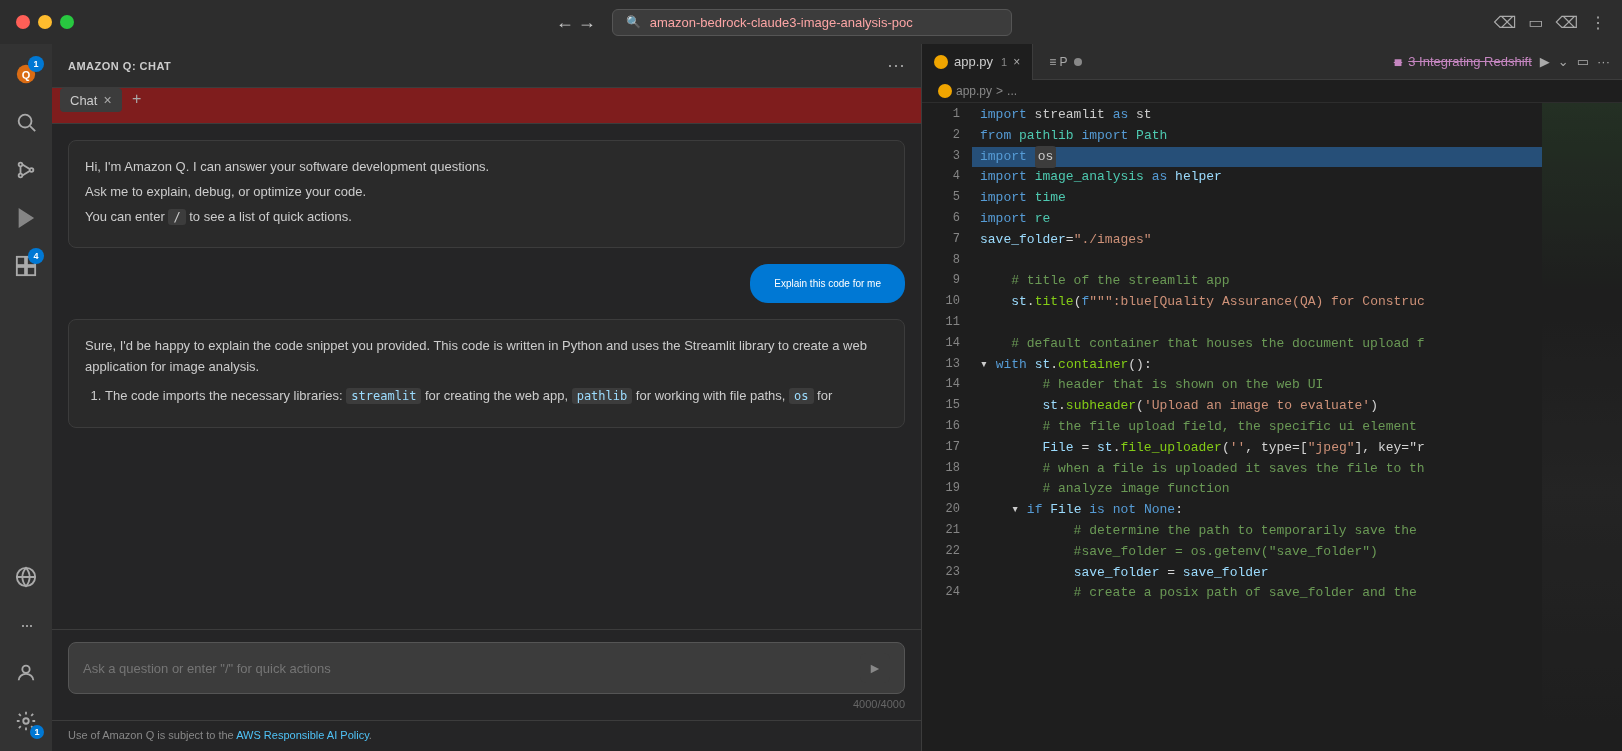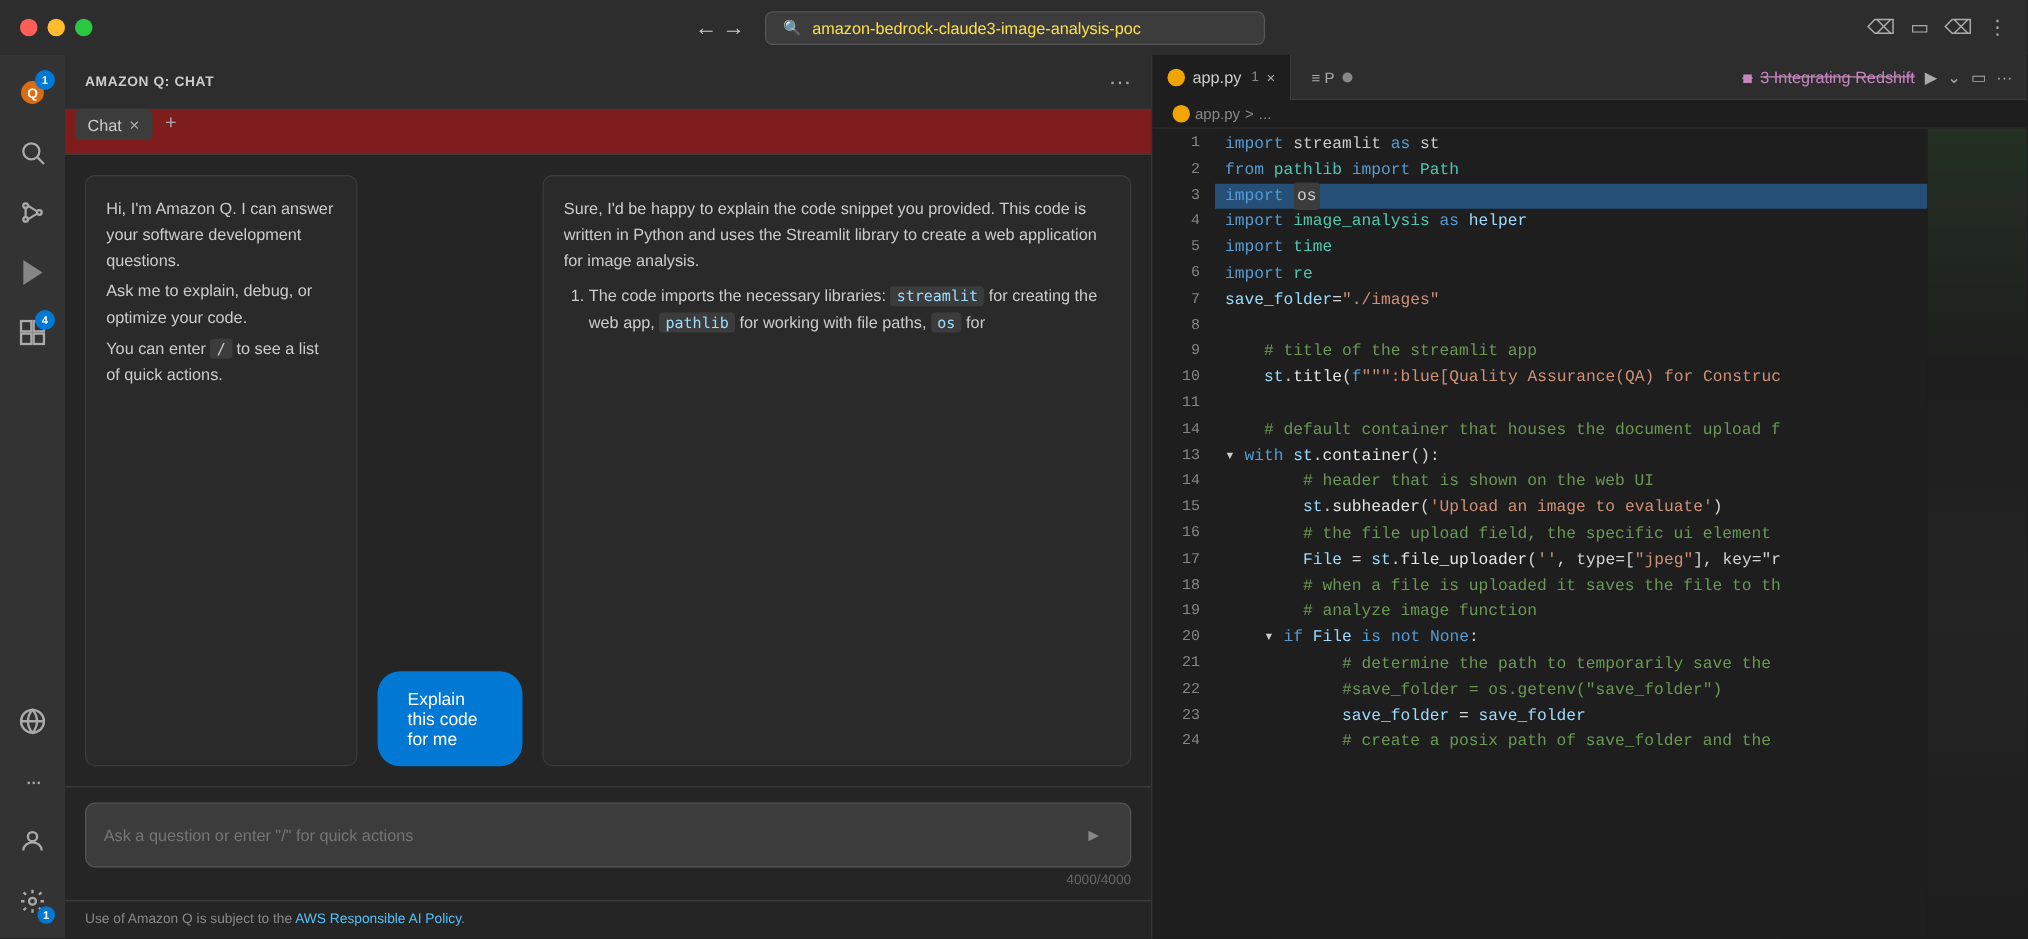--- a/index.html
+++ b/index.html
@@ -62,21 +62,21 @@
       background: #3c3c3c;
       border: 1px solid #555;
       border-radius: 6px;
       padding: 5px 14px;
       display: flex;
       align-items: center;
       gap: 8px;
       min-width: 400px;
     }
     .address-bar-icon { color: #888; font-size: 12px; }
-    .address-bar-text { color: #fde047; font-size: 13px; text-align: right; }
+    .address-bar-text { color: #fca5a5; font-size: 13px; text-align: right; }
     .title-bar-right {
       display: flex;
       gap: 12px;
       align-items: center;
     }
     .title-bar-icon-btn {
       color: #aaa;
       font-size: 16px;
       cursor: pointer;
       background: none;
@@ -220,21 +220,21 @@
       cursor: pointer;
       font-size: 16px;
       background: none;
       border: none;
     }
     .chat-messages {
       flex: 1;
       overflow-y: auto;
       padding: 16px;
       display: flex;
-      flex-direction: row;
+      flex-direction: column;
       gap: 16px;
     }
     .chat-intro {
       background: #2a2a2a;
       border-radius: 8px;
       padding: 16px;
       font-size: 13px;
       line-height: 1.6;
       color: #cccccc;
       border: 1px solid #3c3c3c;
@@ -246,21 +246,21 @@
       padding: 1px 5px;
       border-radius: 3px;
       font-size: 12px;
     }
     .explain-bubble {
       align-self: flex-end;
       background: #0078d4;
       color: white;
       border-radius: 18px;
       padding: 14px 24px;
-      font-size: 14px;
+      font-size: 10px;
       font-weight: 500;
       cursor: pointer;
       max-width: 300px;
     }
     .response-bubble {
       background: #2a2a2a;
       border-radius: 8px;
       padding: 16px;
       font-size: 13px;
       line-height: 1.6;
@@ -452,21 +452,21 @@
       height: 20.8px;
       display: flex;
       align-items: center;
       padding: 0 8px;
       white-space: pre;
     }
     .code-line.highlighted {
       background: #264f78;
     }
     .kw { color: #569cd6; }
-    .fn { color: #e5e5e5; text-align: center; }
+    .fn { color: #84cc16; text-align: center; }
     .str { color: #ce9178; }
     .cm { color: #6a9955; }
     .var { color: #9cdcfe; }
     .op { color: #d4d4d4; }
     .imp { color: #4ec9b0; }
 
     
     .minimap {
       width: 80px;
       background: #1e1e1e;

